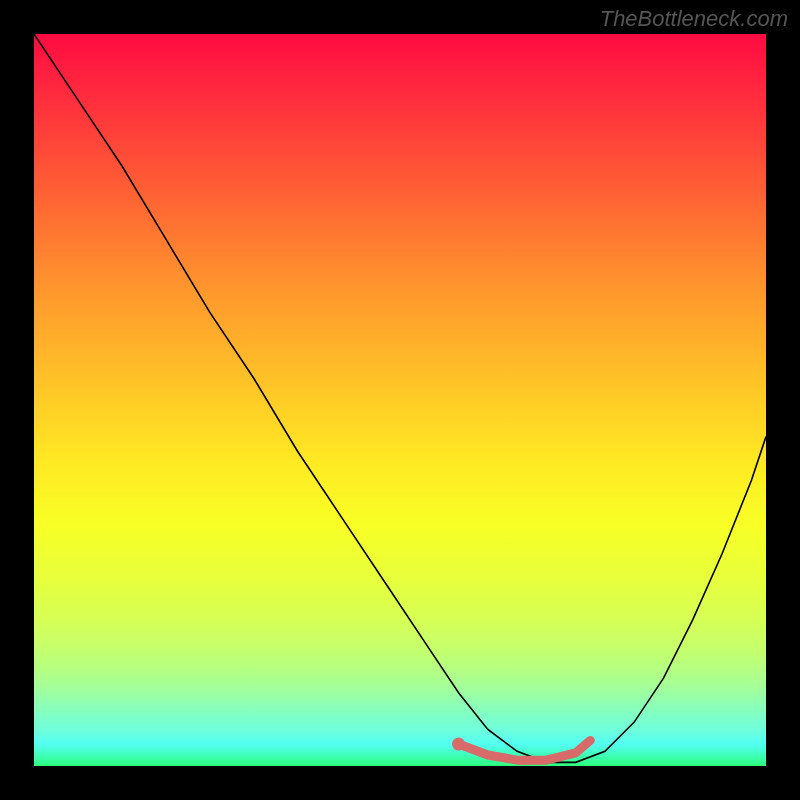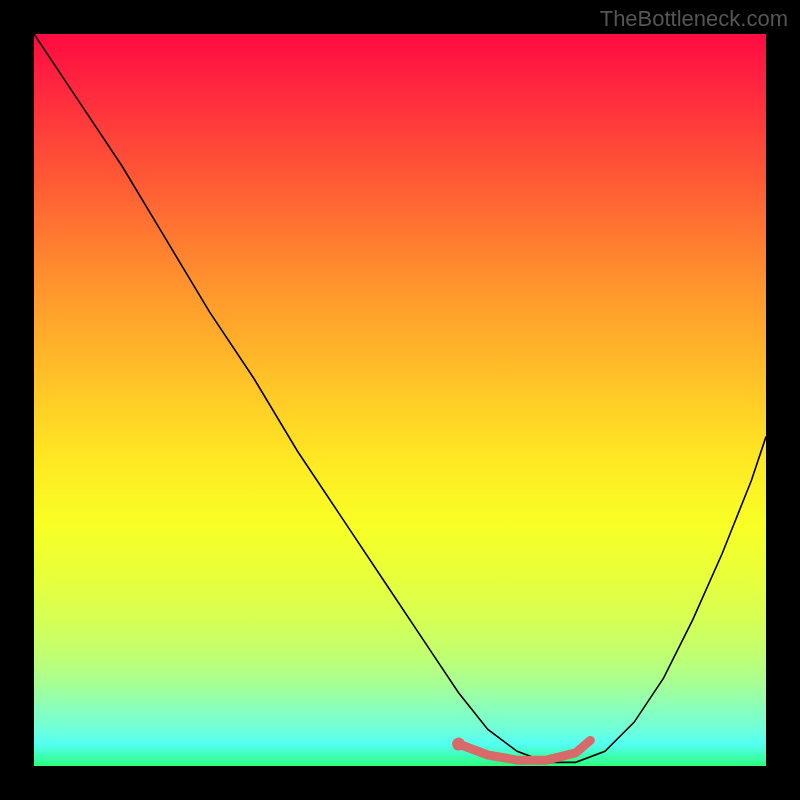--- a/index.html
+++ b/index.html
@@ -12,20 +12,21 @@
     overflow: hidden;
   }
   .watermark {
     position: absolute;
     top: 6px;
     right: 12px;
     color: #555;
     font-size: 22px;
     font-weight: 500;
     z-index: 10;
+    font-style: italic;
   }
   .plot-area {
     position: absolute;
     top: 34px;
     left: 34px;
     width: 732px;
     height: 732px;
   }
   .gradient-bg {
     position: absolute;

